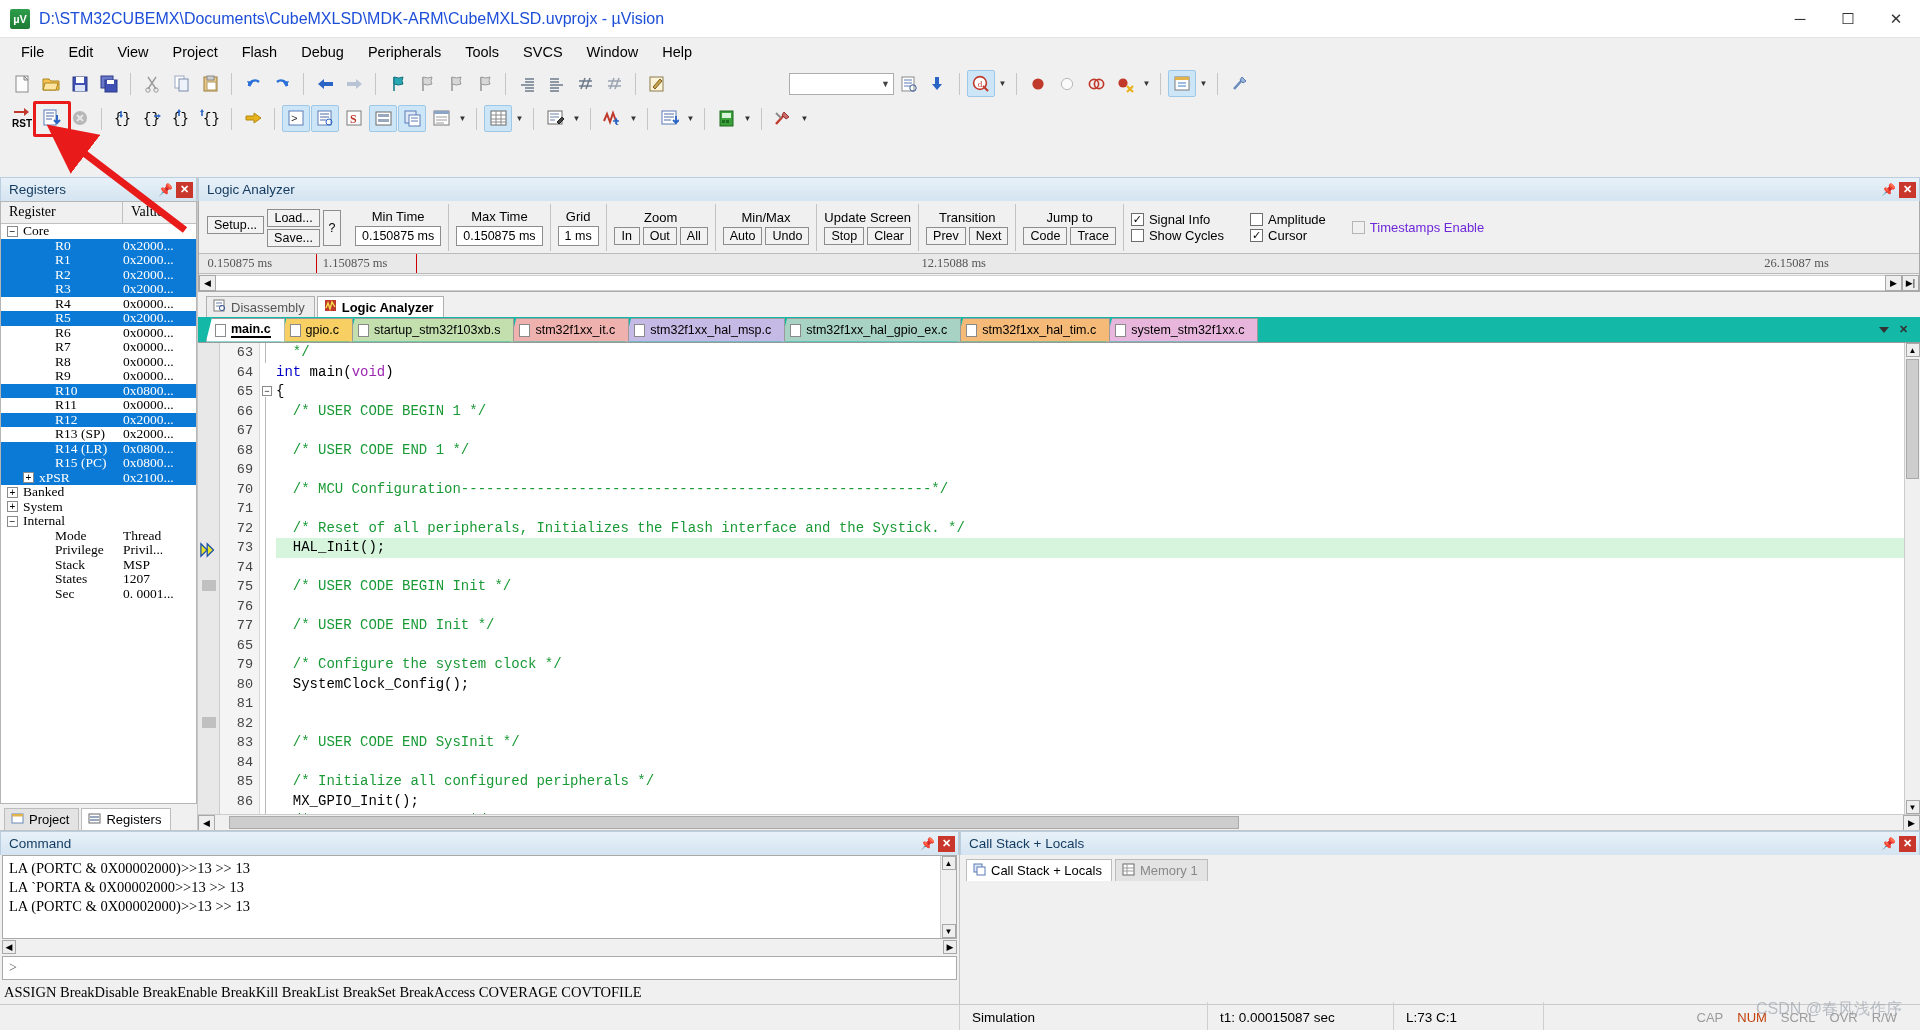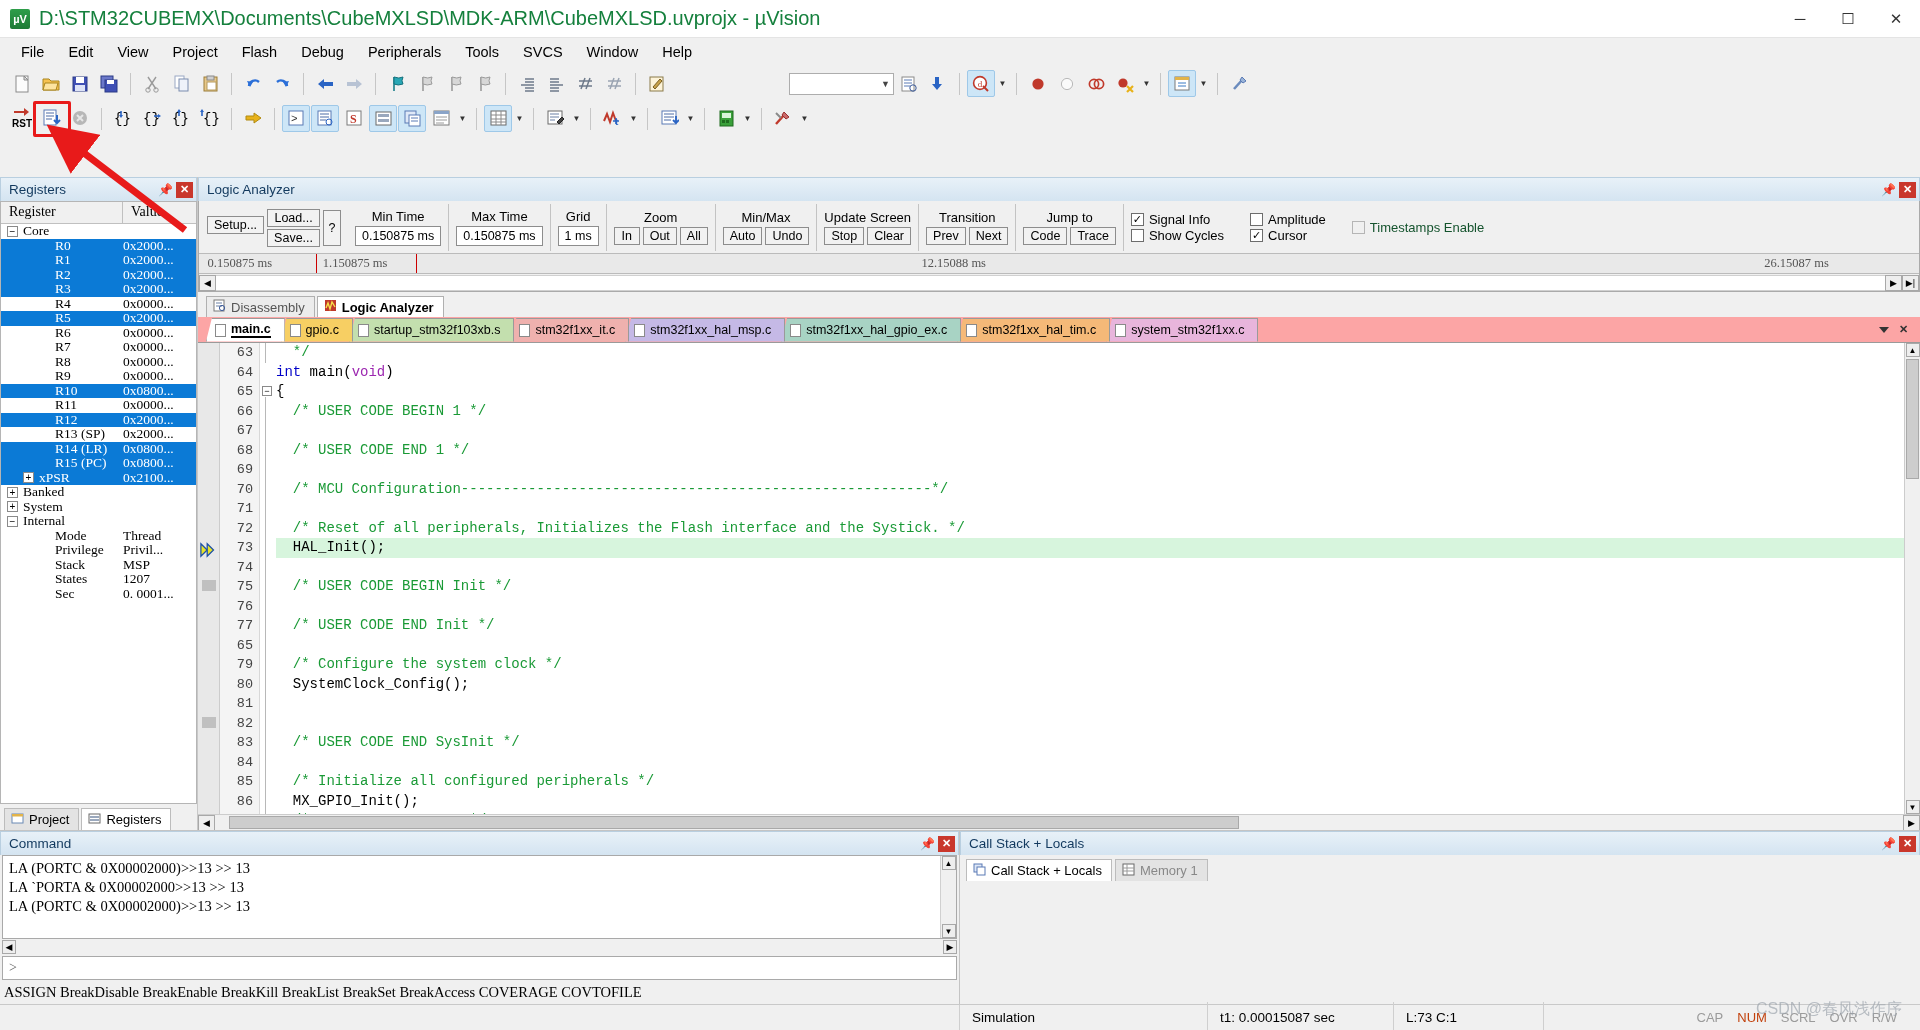--- a/index.html
+++ b/index.html
@@ -8,21 +8,21 @@
     font-family:"Liberation Sans", sans-serif;
     font-size:15px; background:#f0f0f0; color:#000;
   }
   .app { width:1920px; height:1030px; display:flex; flex-direction:column; background:#f0f0f0; }
 
   
   .titlebar { height:38px; background:#ffffff; display:flex; align-items:center; padding:0 0 0 10px; border-bottom:1px solid #e4e4e4; }
   .app-icon { width:20px; height:20px; background:linear-gradient(#2e9e4a,#1d7a35); border-radius:2px; color:#fff;
               font-size:11px; font-weight:bold; display:flex; align-items:center; justify-content:center; margin-right:9px;
               font-family:"Liberation Sans",sans-serif; }
-  .title-text { font-size:20px; color:#15803d; white-space:nowrap; }
+  .title-text { font-size:16px; color:#1d4ed8; white-space:nowrap; }
   .win-btns { margin-left:auto; display:flex; height:38px; }
   .win-btn { width:48px; height:38px; display:flex; align-items:center; justify-content:center; font-size:15px; color:#333; }
 
   
   .menubar { height:28px; background:#f0f0f0; display:flex; align-items:center; padding-left:10px; gap:2px; }
   .menu-item { padding:4px 11px; font-size:14.5px; color:#000; white-space:nowrap; }
 
   
   .toolbar { height:35px; background:#f0f0f0; display:flex; align-items:center; padding-left:8px; gap:1px; }
   .tb-sep { width:1px; height:22px; background:#c6c6c6; margin:0 6px; }
@@ -79,38 +79,38 @@
   .grp-title { font-size:13px; text-align:center; margin-bottom:2px; color:#000; }
   .grp-row { display:flex; gap:3px; justify-content:center; }
   .btn { border:1px solid #8d8d8d; background:#f2f2f2; font-size:12.5px; padding:1px 6px; min-width:34px;
          text-align:center; font-family:"Liberation Sans",sans-serif; color:#000; }
   .field { border:1px solid #8d8d8d; background:#fff; font-size:12.5px; padding:2px 6px; text-align:center; }
   .stackbtns { display:flex; flex-direction:column; gap:2px; justify-content:center; }
   .cbrow { display:flex; align-items:center; gap:5px; font-size:13px; margin:1px 0; white-space:nowrap; }
   .cb { width:13px; height:13px; border:1px solid #6d6d6d; background:#fff; display:inline-flex;
         align-items:center; justify-content:center; font-size:11px; line-height:11px; color:#000; }
   .cb.dis { background:#f0f0f0; border-color:#b5b5b5; }
-  .dimtext { color:#14532d; }
+  .dimtext { color:#6d28d9; }
   .la-ruler { height:20px; background:#e9e9e9; border-top:1px solid #bbb; position:relative;
               font-family:"Liberation Serif",serif; font-size:12.5px; color:#555; overflow:hidden; }
   .la-ruler span { position:absolute; top:2px; white-space:nowrap; }
   .la-cursor { position:absolute; top:0; bottom:0; width:1px; background:#c00; }
   .la-scroll { height:18px; background:#f0f0f0; border-top:1px solid #bbb; display:flex; align-items:center; }
   .sc-arrow { width:17px; height:16px; border:1px solid #a8a8a8; background:#eee; display:flex;
               align-items:center; justify-content:center; font-size:9px; }
   .sc-track { flex:1; height:16px; background:#fff; border-top:1px solid #d0d0d0; border-bottom:1px solid #d0d0d0; }
 
   
   .doctabs { height:25px; background:#f0f0f0; display:flex; align-items:flex-end; padding-left:8px; gap:2px; }
   .dtab { height:21px; padding:0 9px 0 6px; display:flex; align-items:center; gap:5px; font-size:13px;
           border:1px solid #b0b0b0; border-bottom:none; background:#ececec; color:#555; }
   .dtab.active { background:#fff; color:#000; font-weight:bold; }
 
   
-  .filetabs { height:26px; background:#fca5a5; display:flex; align-items:center; padding-left:8px;
+  .filetabs { height:26px; background:#14b8a6; display:flex; align-items:center; padding-left:8px;
               border-bottom:1px solid #9a9a9a; position:relative; }
   .ftab { height:24px; display:flex; align-items:center; gap:5px; padding:0 13px 0 8px; font-size:12.5px;
           border:1px solid #9a9a9a; border-bottom:none; position:relative; margin-right:-4px;
           clip-path:polygon(6px 0,100% 0,100% 100%,0 100%); }
   .ftab .pg { width:11px; height:13px; background:#fff; border:1px solid #8a8a8a; flex:none; }
   .ftab.active { font-weight:bold; }
   .ftab.active .lbl { border-bottom:2px solid #000; }
   .tabs-right { margin-left:auto; display:flex; align-items:center; gap:6px; padding-right:8px; }
   .tri-down { width:0;height:0;border-left:5px solid transparent;border-right:5px solid transparent;border-top:6px solid #333; }
 

